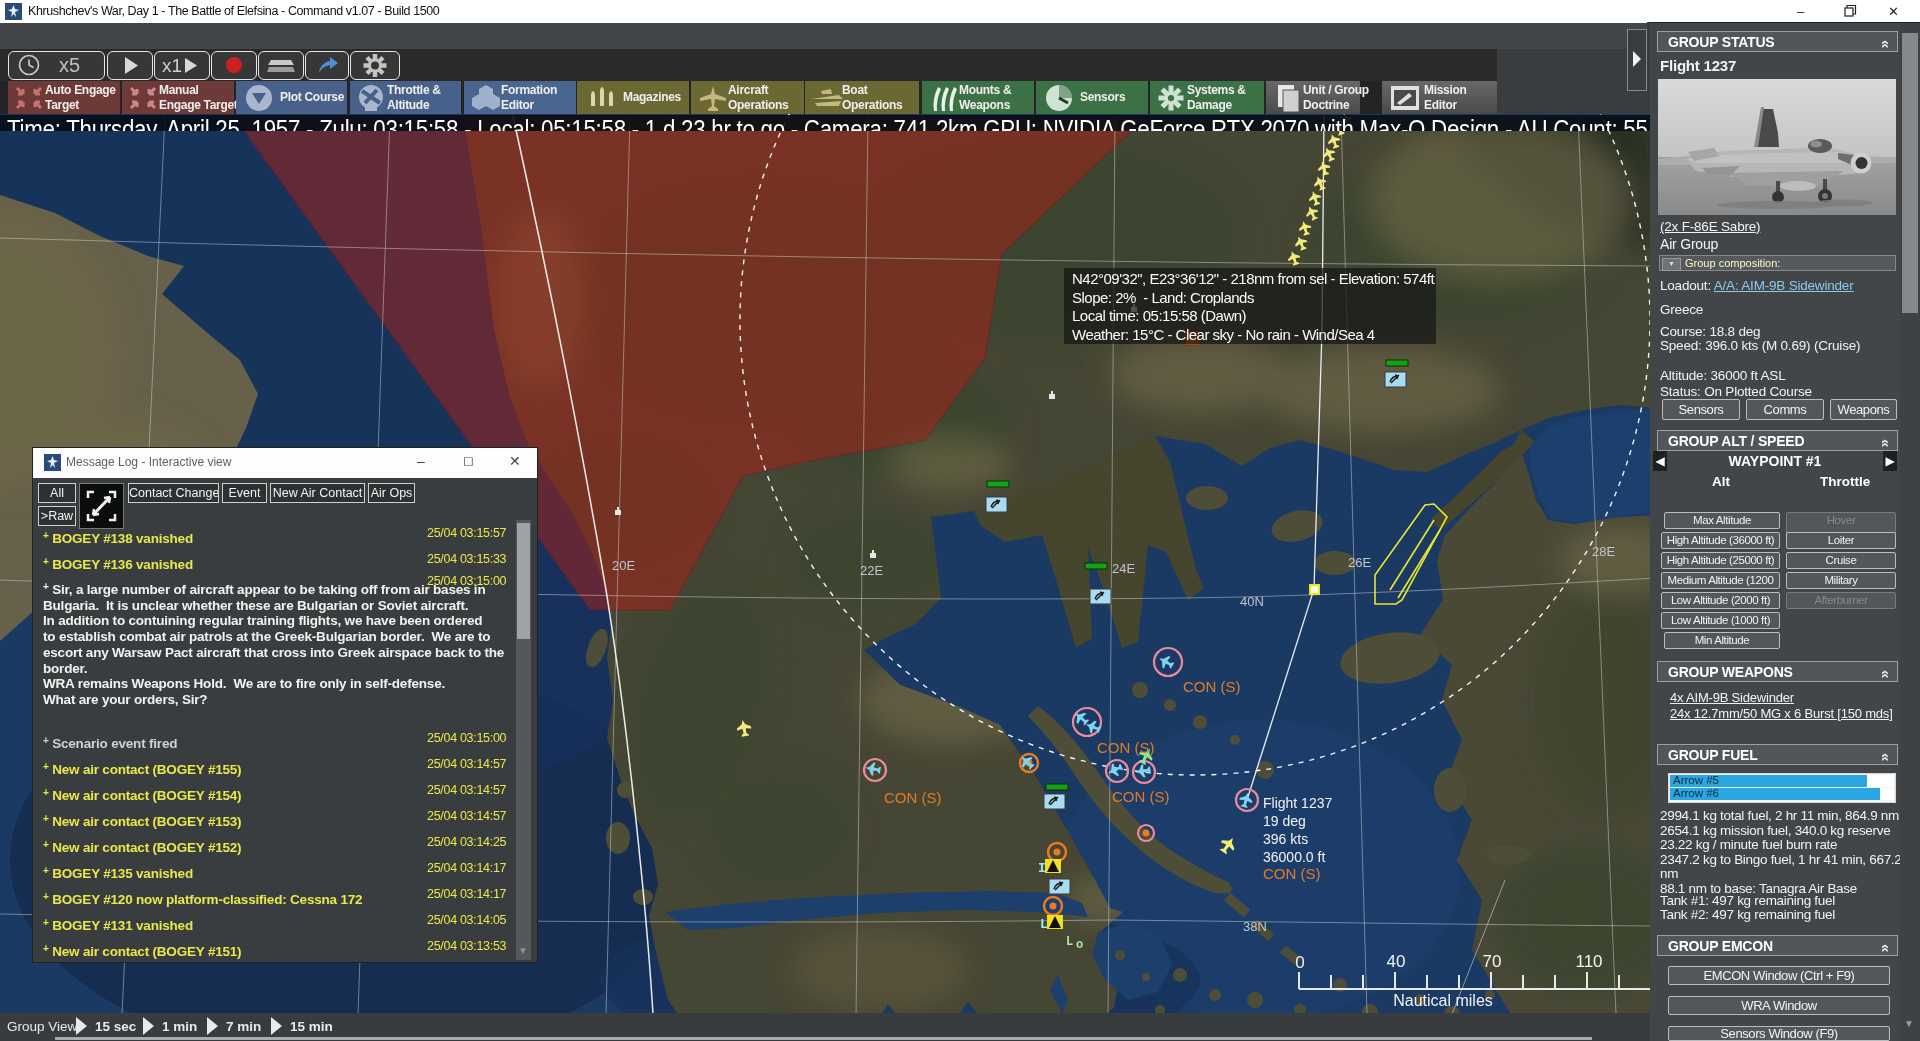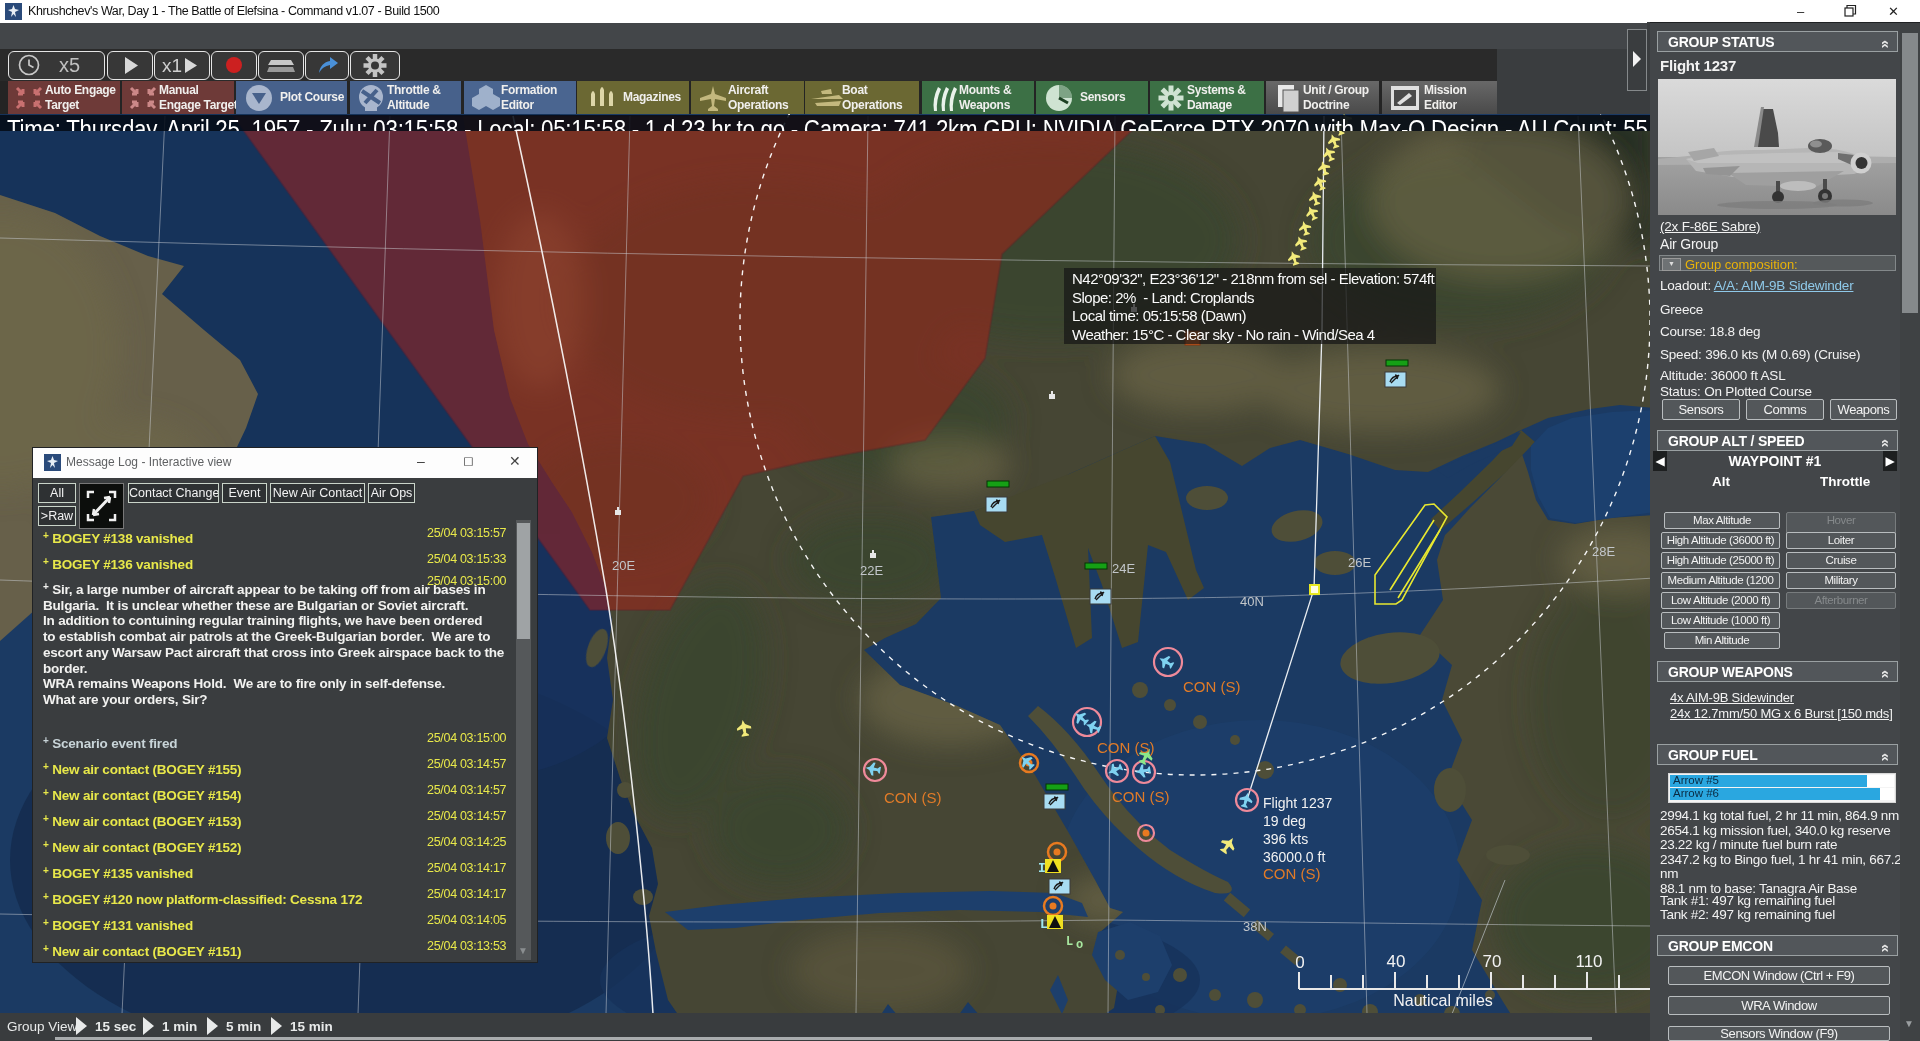--- a/index.html
+++ b/index.html
@@ -512,21 +512,21 @@
               <line x1="4" y1="24" x2="44" y2="24"></line>
         <line x1="10" y1="10" x2="38" y2="38"></line>
               <line x1="38" y1="10" x2="10" y2="38"></line>
             </g>
         <circle cx="24" cy="24" r="5" fill="#3c7045"></circle>
           </g>
         </svg>
       <div class="l1">Systems &amp;</div>
         <div class="l2">Damage</div>
     </div>
-    <div class="tb2" style="left:1266px;width:113px;background:linear-gradient(#686868,#4a4a4a)">
+    <div class="tb2" style="left:1266px;width:94px;background:linear-gradient(#686868,#4a4a4a)">
       <svg class="abs" style="left:8px;top:2px" width="30" height="30" viewBox="0 0 30 30">
         <rect x="4" y="2" width="16" height="22" fill="#e8e8e8"></rect>
           <rect x="9" y="7" width="16" height="22" fill="#d0d0d0" stroke="#555" stroke-width="1"></rect>
         </svg>
       <div class="l1">Unit / Group</div>
         <div class="l2">Doctrine</div>
     </div>
     <div class="tb2" style="left:1382px;width:115px;background:linear-gradient(#686868,#4a4a4a)">
       <svg class="abs" style="left:7px;top:3px" width="32" height="28" viewBox="0 0 32 28">
         <rect x="2" y="2" width="28" height="24" fill="#e0e0e0"></rect>
@@ -546,21 +546,21 @@
       </svg>
   </div>
 
   <div id="bottombar" class="abs">
     <span style="left:7px;font-weight:normal">Group View</span>
     <div class="ptri" style="left:76px"></div>
     <span style="left:95px;font-weight:bold">15 sec</span>
     <div class="ptri" style="left:143px"></div>
     <span style="left:162px;font-weight:bold">1 min</span>
     <div class="ptri" style="left:207px"></div>
-    <span style="left:226px;font-weight:bold">5 min</span>
+    <span style="left:226px;font-weight:bold">7 min</span>
     <div class="ptri" style="left:271px"></div>
     <span style="left:290px;font-weight:bold">15 min</span>
   </div>
 
   <div class="abs" style="left:55px;top:1037px;width:1537px;height:3px;background:#a9acae"></div>
 
   <div class="abs" style="left:1650px;top:22px;width:270px;height:9px;background:#202224"></div>
   <div id="sidebar" class="abs">
 
     <div class="shead" style="top:8px">GROUP STATUS<span class="chev">«</span></div>
@@ -598,26 +598,26 @@
       <circle cx="167" cy="117" r="3" fill="#777"></circle>
       <rect x="118" y="102" width="4" height="14" fill="#4a4a4a"></rect>
       <circle cx="120" cy="118" r="6" fill="#333"></circle>
       <ellipse cx="119" cy="126" rx="60" ry="4" fill="#7d7d7d" opacity="0.8"></ellipse>
       <ellipse cx="185" cy="124" rx="30" ry="3.5" fill="#7d7d7d" opacity="0.8"></ellipse>
     </svg>
     <div class="stxt slink" style="top:196px">(2x F-86E Sabre)</div>
     <div class="stxt" style="top:213px;font-size:14px">Air Group</div>
     <div class="abs" style="left:9px;top:232px;width:237px;height:16px;background:#55595b;border:1px solid #83888a;box-sizing:border-box">
       <div class="abs" style="left:2px;top:1.5px;width:17px;height:11px;background:#6e7274;border:1px solid #999;font-size:7px;color:#ddd;text-align:center;line-height:10px">▼</div>
-      <div class="abs" style="left:25px;top:0.5px;font-size:13px;color:#eab308">Group composition:</div>
+      <div class="abs" style="left:25px;top:0.5px;font-size:11px;color:#fef9c3">Group composition:</div>
     </div>
     <div class="stxt" style="top:255px">Loadout: <span class="slink">A/A: AIM-9B Sidewinder</span></div>
     <div class="stxt" style="top:279px">Greece</div>
     <div class="stxt" style="top:301px">Course: 18.8 deg</div>
-    <div class="stxt" style="top:324px">Speed: 396.0 kts (M 0.69) (Cruise)</div>
+    <div class="stxt" style="top:315px">Speed: 396.0 kts (M 0.69) (Cruise)</div>
     <div class="stxt" style="top:345px">Altitude: 36000 ft ASL</div>
     <div class="stxt" style="top:361px">Status: On Plotted Course</div>
     <div class="sbtn" style="left:12px;top:376px;width:78px;height:21px;line-height:19px;font-size:13px">Sensors</div>
     <div class="sbtn" style="left:96px;top:376px;width:78px;height:21px;line-height:19px;font-size:13px">Comms</div>
     <div class="sbtn" style="left:180px;top:376px;width:67px;height:21px;line-height:19px;font-size:13px">Weapons</div>
 
     <div class="shead" style="top:407px">GROUP ALT / SPEED<span class="chev">«</span></div>
     <div class="abs" style="left:3px;top:428px;width:244px;height:20px;">
       <div class="abs" style="left:0;top:0;width:14px;height:20px;background:#1d1f20;color:#fff;font-size:12px;text-align:center;line-height:20px">◀</div>
       <div class="abs" style="right:0;top:0;width:14px;height:20px;background:#1d1f20;color:#fff;font-size:12px;text-align:center;line-height:20px">▶</div>

